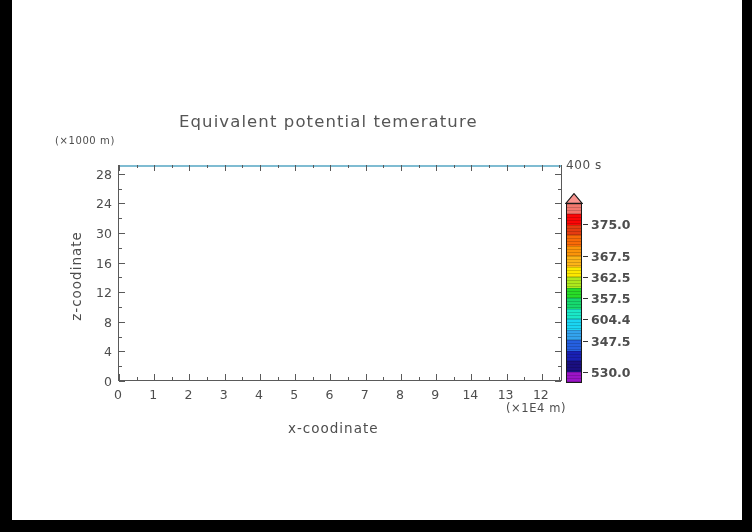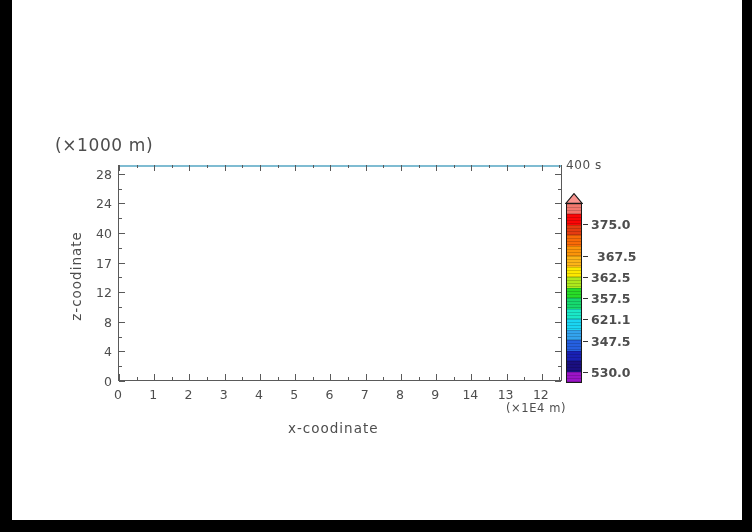--- a/index.html
+++ b/index.html
@@ -38,21 +38,21 @@
     left: 167px;
     top: 112px;
     font-size: 16.5px;
     color: #555555;
     letter-spacing: 1.1px;
   }
   
   #y-unit {
     left: 43px;
     top: 135px;
-    font-size: 17px;
+    font-size: 10px;
     color: #4d4d4d;
     letter-spacing: 0.6px;
   }
   #x-unit {
     left: 494px;
     top: 401px;
     font-size: 11.5px;
     color: #4d4d4d;
     letter-spacing: 0.6px;
   }
@@ -198,20 +198,21 @@
     white-space: pre;
     font-family: "DejaVu Sans", sans-serif;
   }
 </style>
 </head>
 <body>
 
 <div id="screen">
   <div id="canvas">
 
+    <div class="txt" id="title">Equivalent potential temerature</div>
 
     <div class="txt" id="y-unit">(×1000 m)</div>
 
     <div class="txt" id="x-unit">(×1E4 m)</div>
 
     <div class="txt" id="x-axis-title">x-coodinate</div>
     <div class="txt" id="y-axis-title">z-coodinate</div>
 
     <div id="plot">
       <div id="field-top"></div>
@@ -310,22 +311,22 @@
         <div class="xlabel" style="left: 352.667px; top: 387px;">7</div>
         <div class="xlabel" style="left: 387.905px; top: 387px;">8</div>
         <div class="xlabel" style="left: 423.143px; top: 387px;">9</div>
         <div class="xlabel" style="left: 458.381px; top: 387px;">14</div>
         <div class="xlabel" style="left: 493.619px; top: 387px;">13</div>
         <div class="xlabel" style="left: 528.857px; top: 387px;">12</div>
         <div class="ylabel" style="left: 70px; width: 30px; top: 381px;">0</div>
         <div class="ylabel" style="left: 70px; width: 30px; top: 351.411px;">4</div>
         <div class="ylabel" style="left: 70px; width: 30px; top: 321.822px;">8</div>
         <div class="ylabel" style="left: 70px; width: 30px; top: 292.233px;">12</div>
-        <div class="ylabel" style="left: 70px; width: 30px; top: 262.644px;">17</div>
-        <div class="ylabel" style="left: 70px; width: 30px; top: 233.055px;">40</div>
+        <div class="ylabel" style="left: 70px; width: 30px; top: 262.644px;">16</div>
+        <div class="ylabel" style="left: 70px; width: 30px; top: 233.055px;">30</div>
         <div class="ylabel" style="left: 70px; width: 30px; top: 203.466px;">24</div>
         <div class="ylabel" style="left: 70px; width: 30px; top: 173.877px;">28</div>
       </div>
 
     <div class="txt" id="time-stamp">400 s</div>
 
     <div id="colorbar-wrap">
       <svg id="cb-arrow" viewBox="0 0 18 11" preserveAspectRatio="none">
         <polygon id="cb-arrow-poly" points="9,0.6 17.2,10.4 0.8,10.4" stroke="#1a1a1a" stroke-width="1.1" fill="#f9938e"></polygon>
       </svg>
@@ -345,27 +346,27 @@
           <div class="cb-band" title="347.5" style="background: rgb(51, 163, 238);"></div>
           <div class="cb-band" title="345" style="background: rgb(37, 96, 224);"></div>
           <div class="cb-band" title="342.5" style="background: rgb(25, 32, 180);"></div>
           <div class="cb-band" title="340" style="background: rgb(26, 15, 128);"></div>
           <div class="cb-band" title="337.5" style="background: rgb(155, 20, 200);"></div>
         </div>
       <div id="cb-annotations">
           <div class="cb-tick" style="top: 31.1765px;"></div>
           <div class="cb-label" style="top: 31.1765px;">375.0</div>
           <div class="cb-tick" style="top: 62.9412px;"></div>
-          <div class="cb-label" style="top: 62.9412px; margin-left: 6px;">367.5</div>
+          <div class="cb-label" style="top: 62.9412px;">367.5</div>
           <div class="cb-tick" style="top: 84.1176px;"></div>
           <div class="cb-label" style="top: 84.1176px;">362.5</div>
           <div class="cb-tick" style="top: 105.294px;"></div>
           <div class="cb-label" style="top: 105.294px; text-align: center;">357.5</div>
           <div class="cb-tick" style="top: 126.471px;"></div>
-          <div class="cb-label" style="top: 126.471px;">621.1</div>
+          <div class="cb-label" style="top: 126.471px;">604.4</div>
           <div class="cb-tick" style="top: 147.647px;"></div>
           <div class="cb-label" style="top: 147.647px;">347.5</div>
           <div class="cb-tick" style="top: 179.412px;"></div>
           <div class="cb-label" style="top: 179.412px;">530.0</div>
         </div>
     </div>
 
   </div>
 </div>
 

